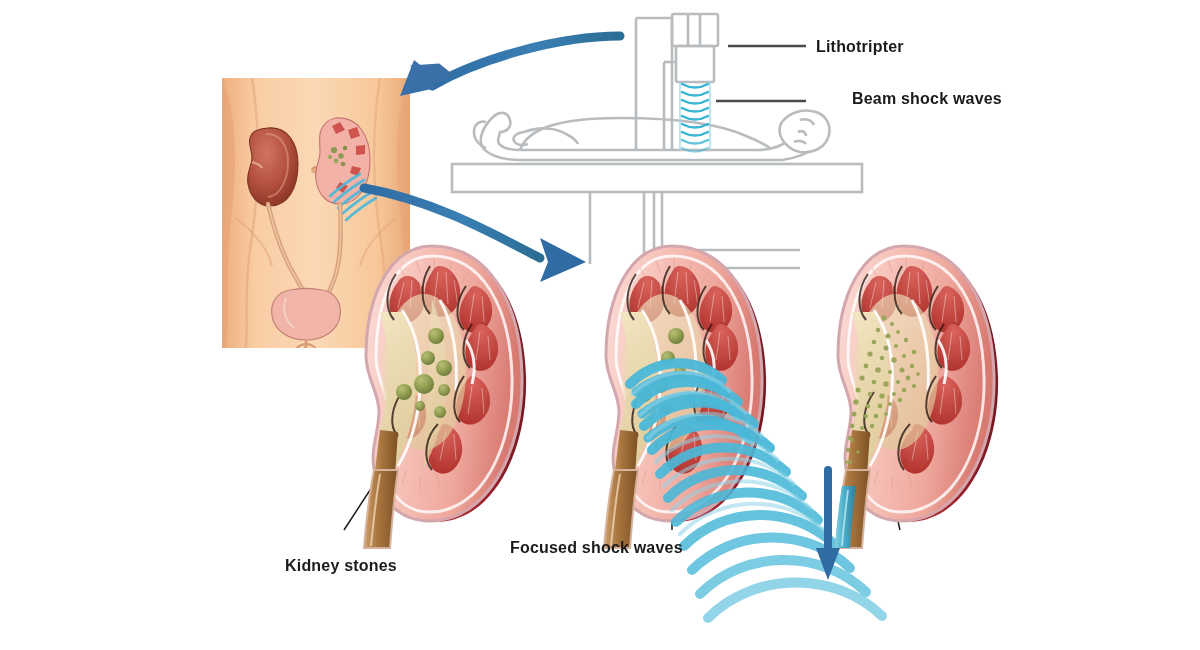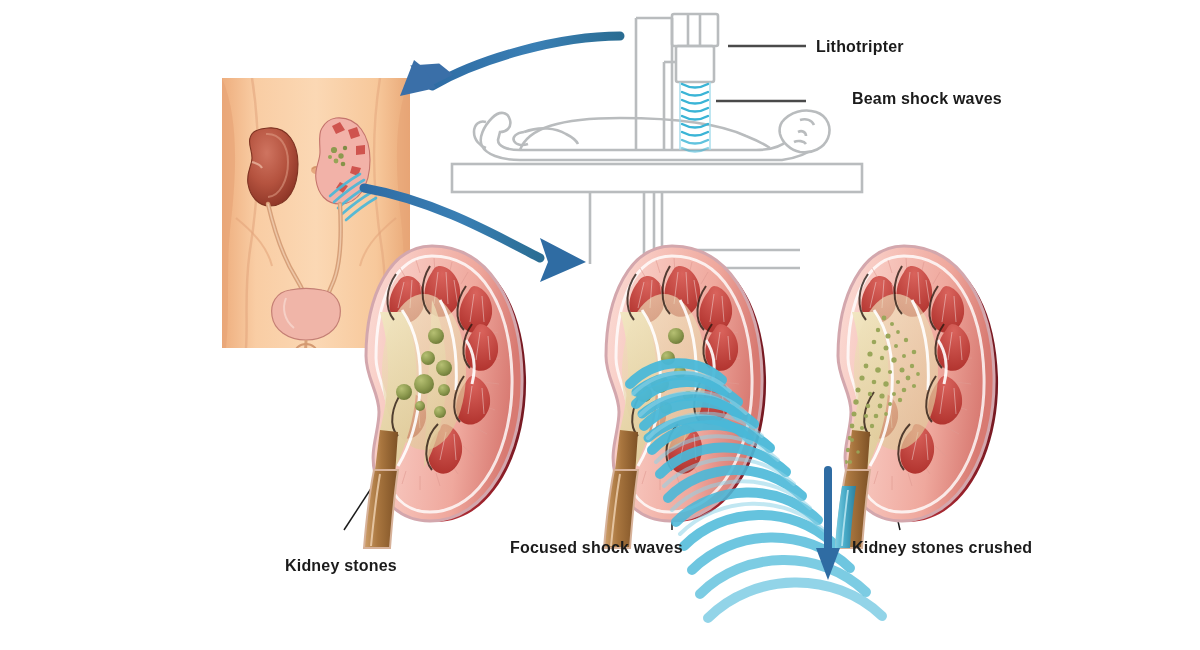--- a/index.html
+++ b/index.html
@@ -481,15 +481,14 @@
         <path d="M816,548 L840,548 L828,580 Z" fill="#2f6ca3"></path>
       </g>
     </g>
 
   </svg>
 
   <div class="label-text" id="lbl-lithotripter">Lithotripter</div>
   <div class="label-text" id="lbl-beam">Beam shock waves</div>
   <div class="label-text" id="lbl-stones">Kidney stones</div>
   <div class="label-text" id="lbl-focused">Focused shock waves</div>
-  <div class="label-text" id="lbl-crushed">Kidney stones crushed</div>
 
 </div>
 
 </body></html>

